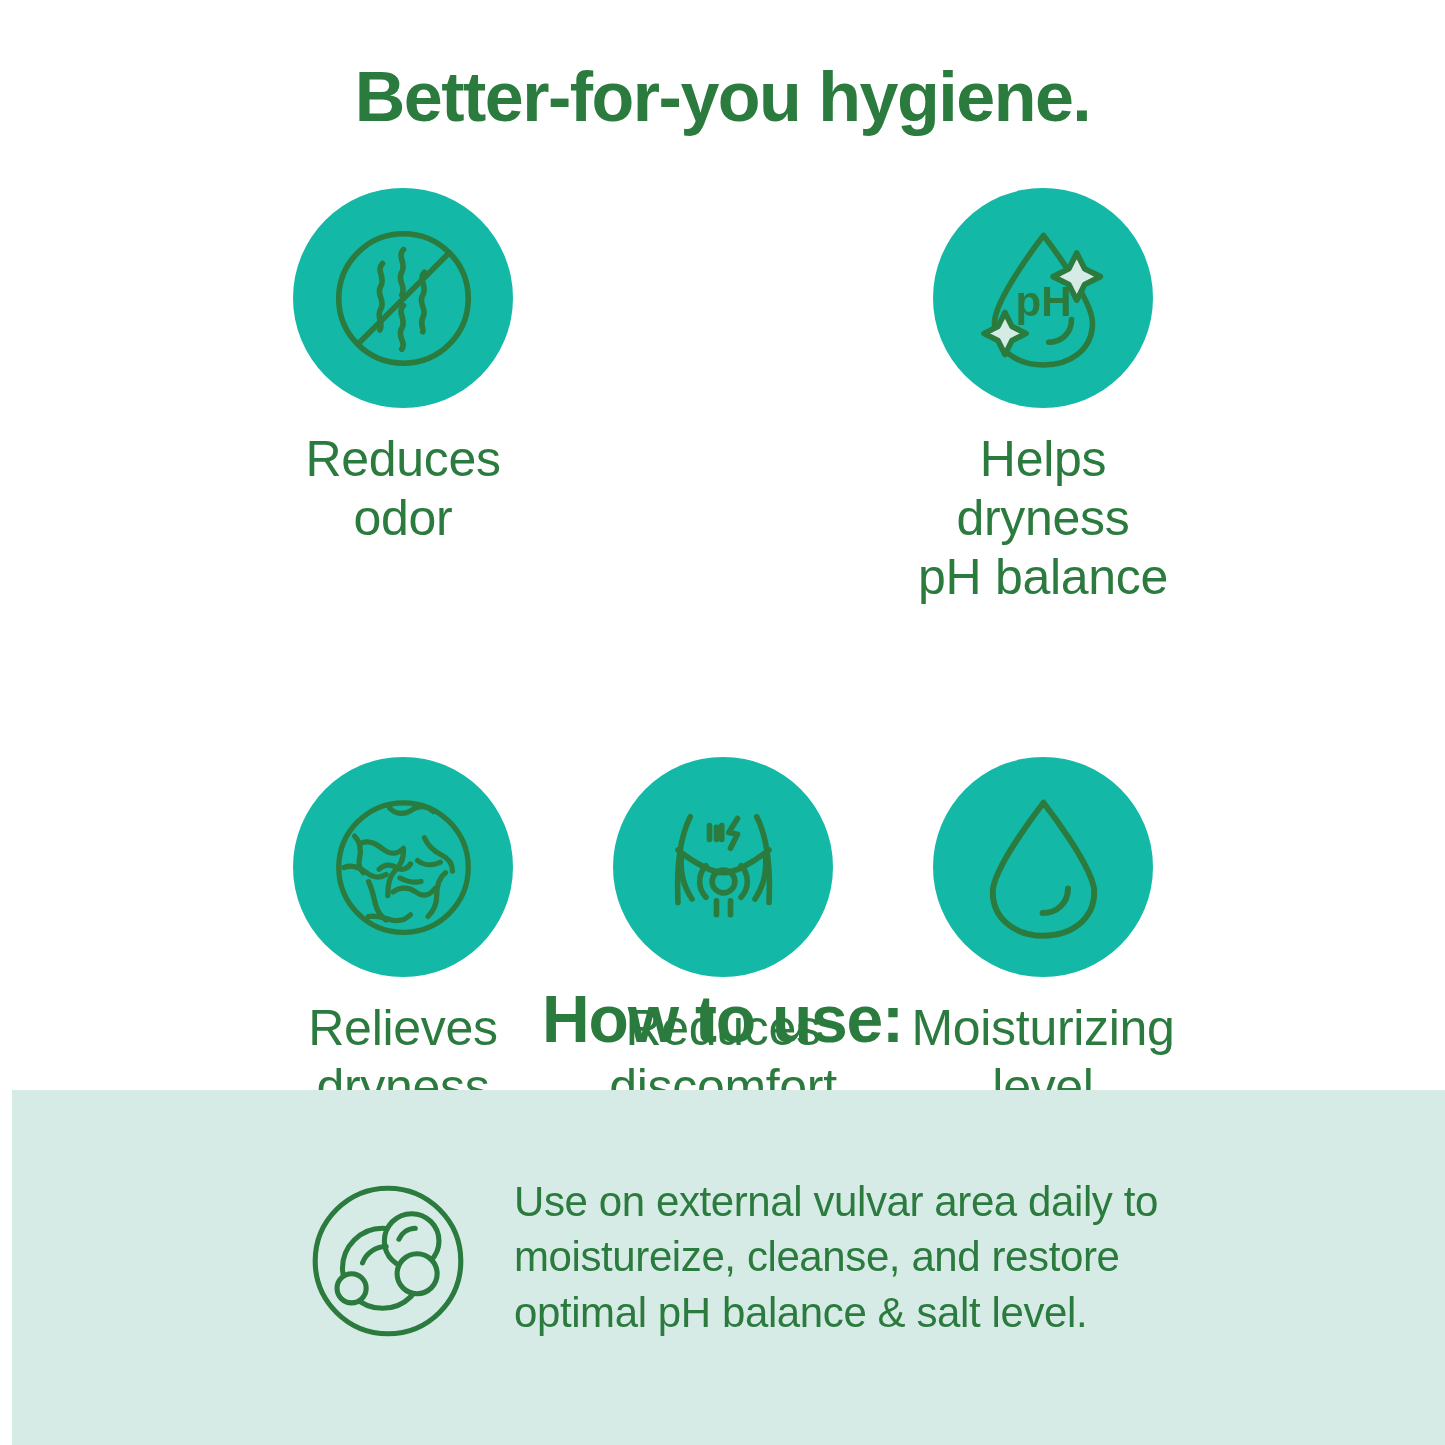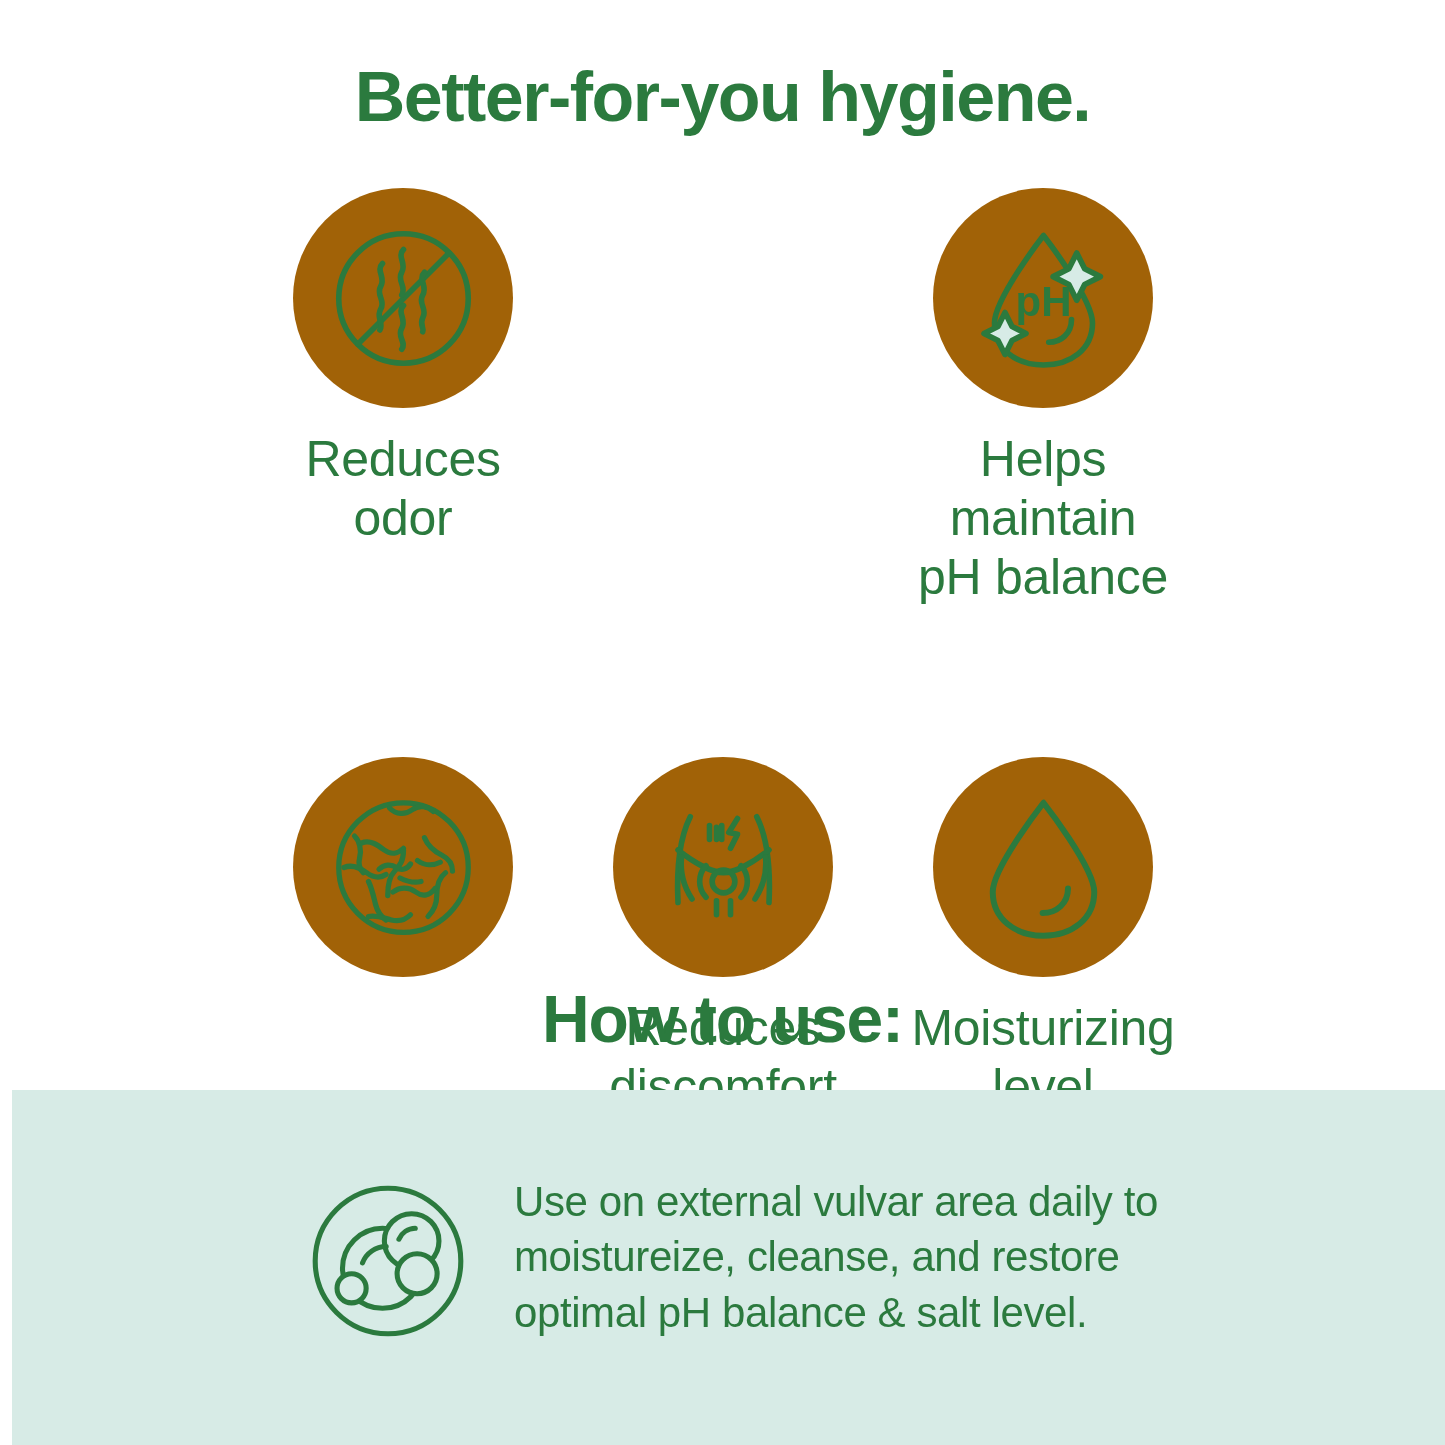--- a/index.html
+++ b/index.html
@@ -54,21 +54,21 @@
   .benefit {
     width: 310px;
     display: flex;
     flex-direction: column;
     align-items: center;
   }
   .icon-circle {
     width: 220px;
     height: 220px;
     border-radius: 50%;
-    background: #a16207;
+    background: #14b8a6;
     display: flex;
     align-items: center;
     justify-content: center;
   }
   .benefit-label {
     margin-top: 22px;
     text-align: center;
     font-size: 50px;
     font-weight: normal;
     color: #2b7a3e;
@@ -157,21 +157,21 @@
           <span>
             <svg width="175" height="175" viewBox="0 0 100 100" fill="none" stroke="#2b7a3e" stroke-width="3.2" stroke-linecap="round" stroke-linejoin="round">
               <path d="M50 14 C50 14 22 50 22 64 c0 15 12.5 24 28 24 c15.5 0 28 -9 28 -24 C78 50 50 14 50 14 z"></path>
               <path d="M66 62 c0 8 -6 13 -13 13"></path>
               <path d="M69 24 l4.5 9 l9 4.5 l-9 4.5 l-4.5 9 l-4.5 -9 l-9 -4.5 l9 -4.5 z" fill="#d7ebe6"></path>
               <path d="M28 58 l4 8 l8 4 l-8 4 l-4 8 l-4 -8 l-8 -4 l8 -4 z" fill="#d7ebe6"></path>
               <text x="50" y="60" font-family="Liberation Sans, sans-serif" font-size="24" font-weight="bold" fill="#2b7a3e" stroke="none" text-anchor="middle">pH</text>
             </svg>
           </span>
         </div>
-        <div class="benefit-label">Helps maintain
+        <div class="benefit-label">Helps dryness
 pH balance</div>
       </div>
     </div>
 
     <div class="benefit-row row-2">
 
       <div class="benefit">
         <div class="icon-circle">
           <span>
             <svg width="175" height="175" viewBox="0 0 100 100" fill="none" stroke="#2b7a3e" stroke-width="3" stroke-linecap="round" stroke-linejoin="round">
@@ -185,20 +185,22 @@
               <path d="M50 40 c0 6 -2 9 -5 12 c-3 3 -4 8 -4 14"></path>
               <path d="M48 56 c4 2 8 3 12 2"></path>
               <path d="M16 50 c5 -2 9 0 13 3 c4 3 8 3 11 1"></path>
               <path d="M30 58 c2 4 3 9 4 13 c1 4 3 7 6 9"></path>
               <path d="M74 53 c-4 3 -5 8 -5 13 c0 5 -2 9 -5 12"></path>
               <path d="M44 64 c4 -3 9 -3 13 0 c4 3 8 2 11 -2"></path>
               <path d="M30 78 c5 -1 9 1 13 2 c4 1 8 0 11 -3"></path>
             </svg>
           </span>
         </div>
+        <div class="benefit-label">Relieves
+dryness</div>
       </div>
 
       <div class="benefit">
         <div class="icon-circle">
           <span>
             <svg width="175" height="175" viewBox="0 0 100 100" fill="none" stroke="#2b7a3e" stroke-width="3.2" stroke-linecap="round" stroke-linejoin="round">
               <path d="M31 21 c-6 12 -8 28 -7 49"></path>
               <path d="M69 21 c6 12 8 28 7 49"></path>
               <path d="M24 40 c10 8 20 13 26 13 c6 0 16 -5 26 -13"></path>
               <path d="M26 44 c-1 10 2 18 6 24"></path>

